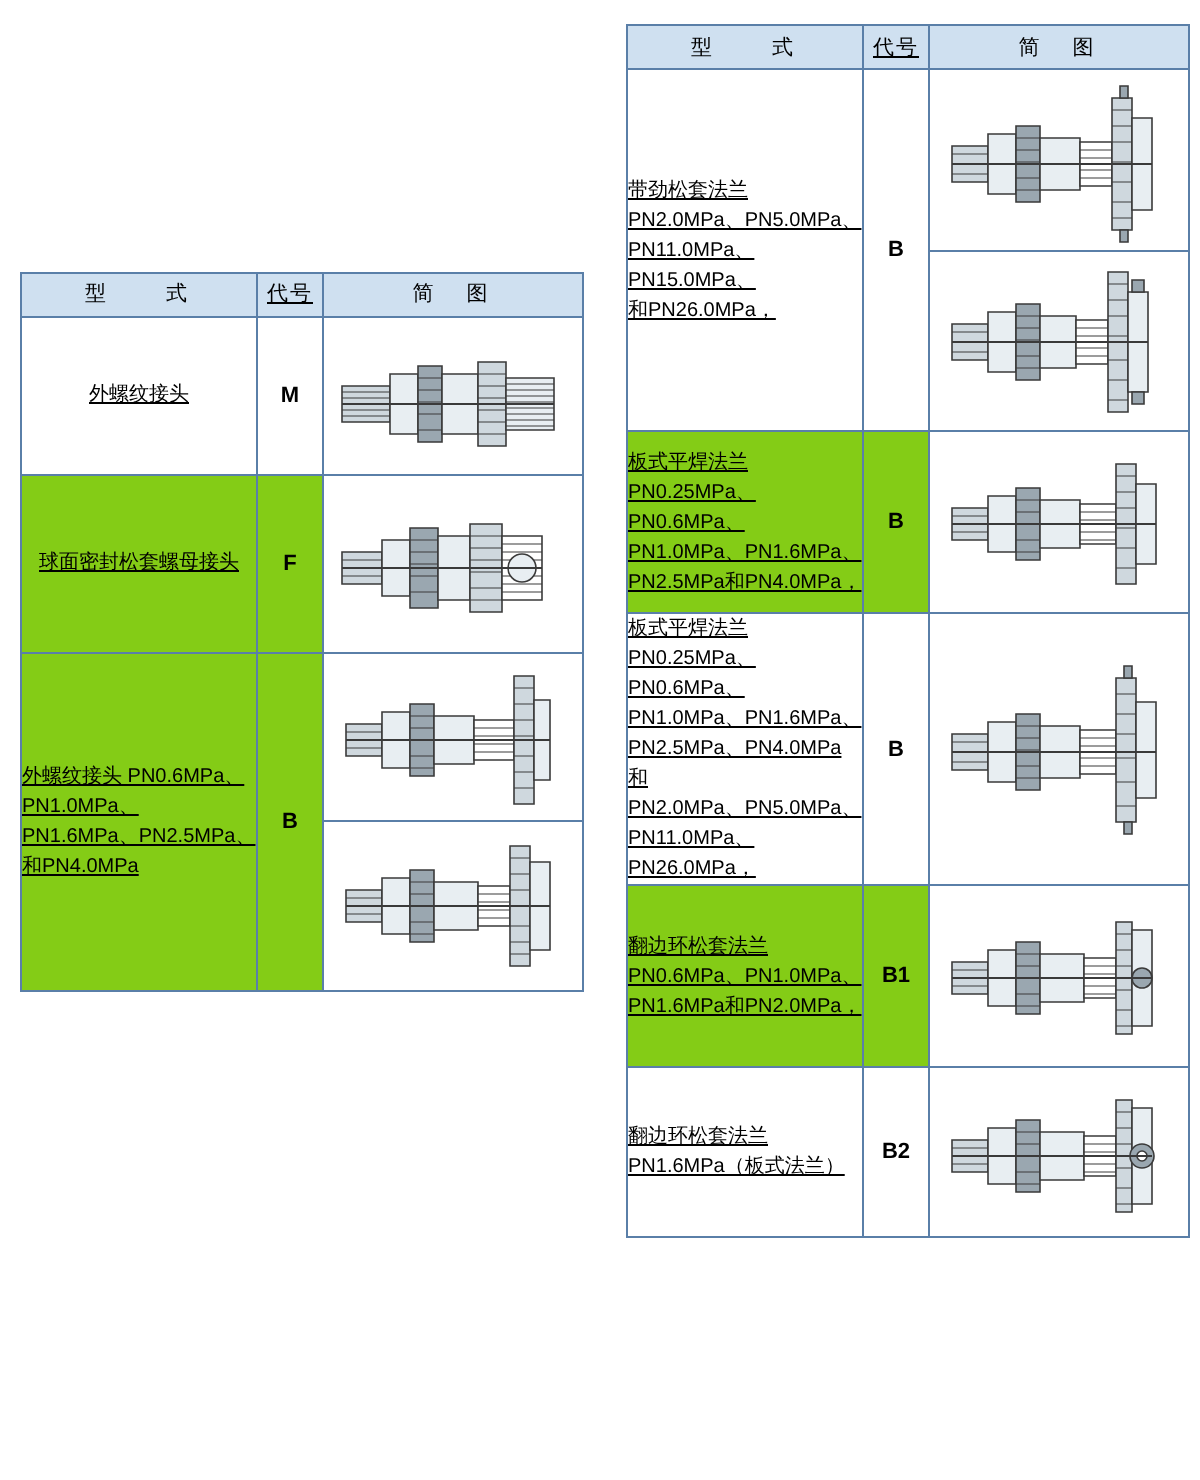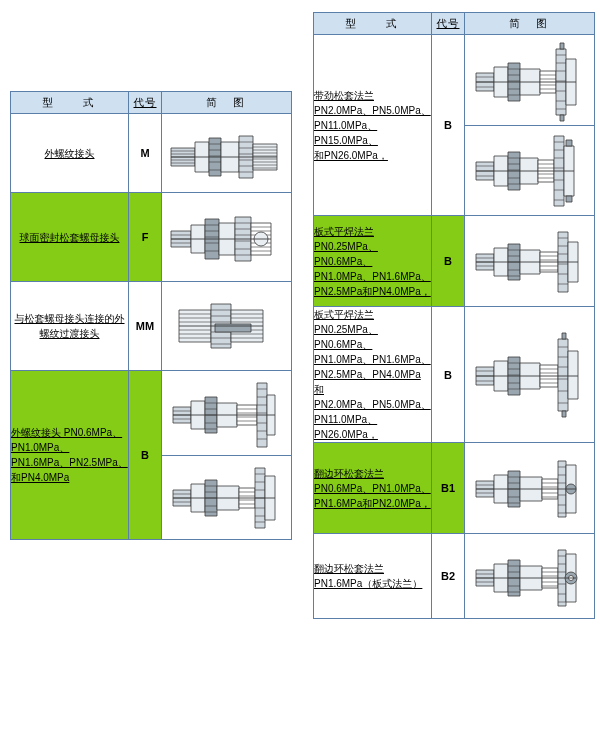--- a/index.html
+++ b/index.html
@@ -163,40 +163,20 @@
                 <path class="fill-w" d="M82,14 L82,46 L102,46 L102,14 Z"></path>
                 <path class="lnt" d="M82,18 L102,18 M82,22 L102,22 M82,26 L102,26 M82,34 L102,34 M82,38 L102,38 M82,42 L102,42"></path>
                 <circle class="fill-lt" cx="92" cy="30" r="7"></circle>
                 <path class="ln" d="M2,30 L102,30"></path>
               </g>
             </svg>
             </span>
           </td>
         </tr>
 
-        <tr>
-          <td class="type center" style="height:88px">与松套螺母接头连接的外螺纹过渡接头</td>
-          <td class="code">MM</td>
-          <td class="fig">
-            <span class="fig-wrap">
-            <svg width="124" height="76" viewBox="0 0 124 76">
-              <g transform="translate(8,10)">
-                <path class="fill-lt" d="M6,12 L6,44 L38,44 L38,12 Z"></path>
-                <path class="lnt" d="M6,16 L38,16 M6,20 L38,20 M6,24 L38,24 M6,32 L38,32 M6,36 L38,36 M6,40 L38,40"></path>
-                <path class="fill-md" d="M38,6 L38,50 L58,50 L58,6 Z"></path>
-                <path class="lnt" d="M38,12 L58,12 M38,18 L58,18 M38,24 L58,24 M38,34 L58,34 M38,40 L58,40 M38,46 L58,46"></path>
-                <path class="fill-lt" d="M58,12 L58,44 L90,44 L90,12 Z"></path>
-                <path class="lnt" d="M58,16 L90,16 M58,20 L90,20 M58,24 L90,24 M58,32 L90,32 M58,36 L90,36 M58,40 L90,40"></path>
-                <path class="fill-dk" d="M42,26 L42,34 L78,34 L78,26 Z"></path>
-                <path class="ln" d="M6,28 L90,28"></path>
-              </g>
-            </svg>
-            </span>
-          </td>
-        </tr>
 
 
 
         <tr class="hl">
           <td class="type" style="height:168px">外螺纹接头
 PN0.6MPa、PN1.0MPa、
 PN1.6MPa、PN2.5MPa、
 和PN4.0MPa</td>
           <td class="code">B</td>
           <td class="fig">

